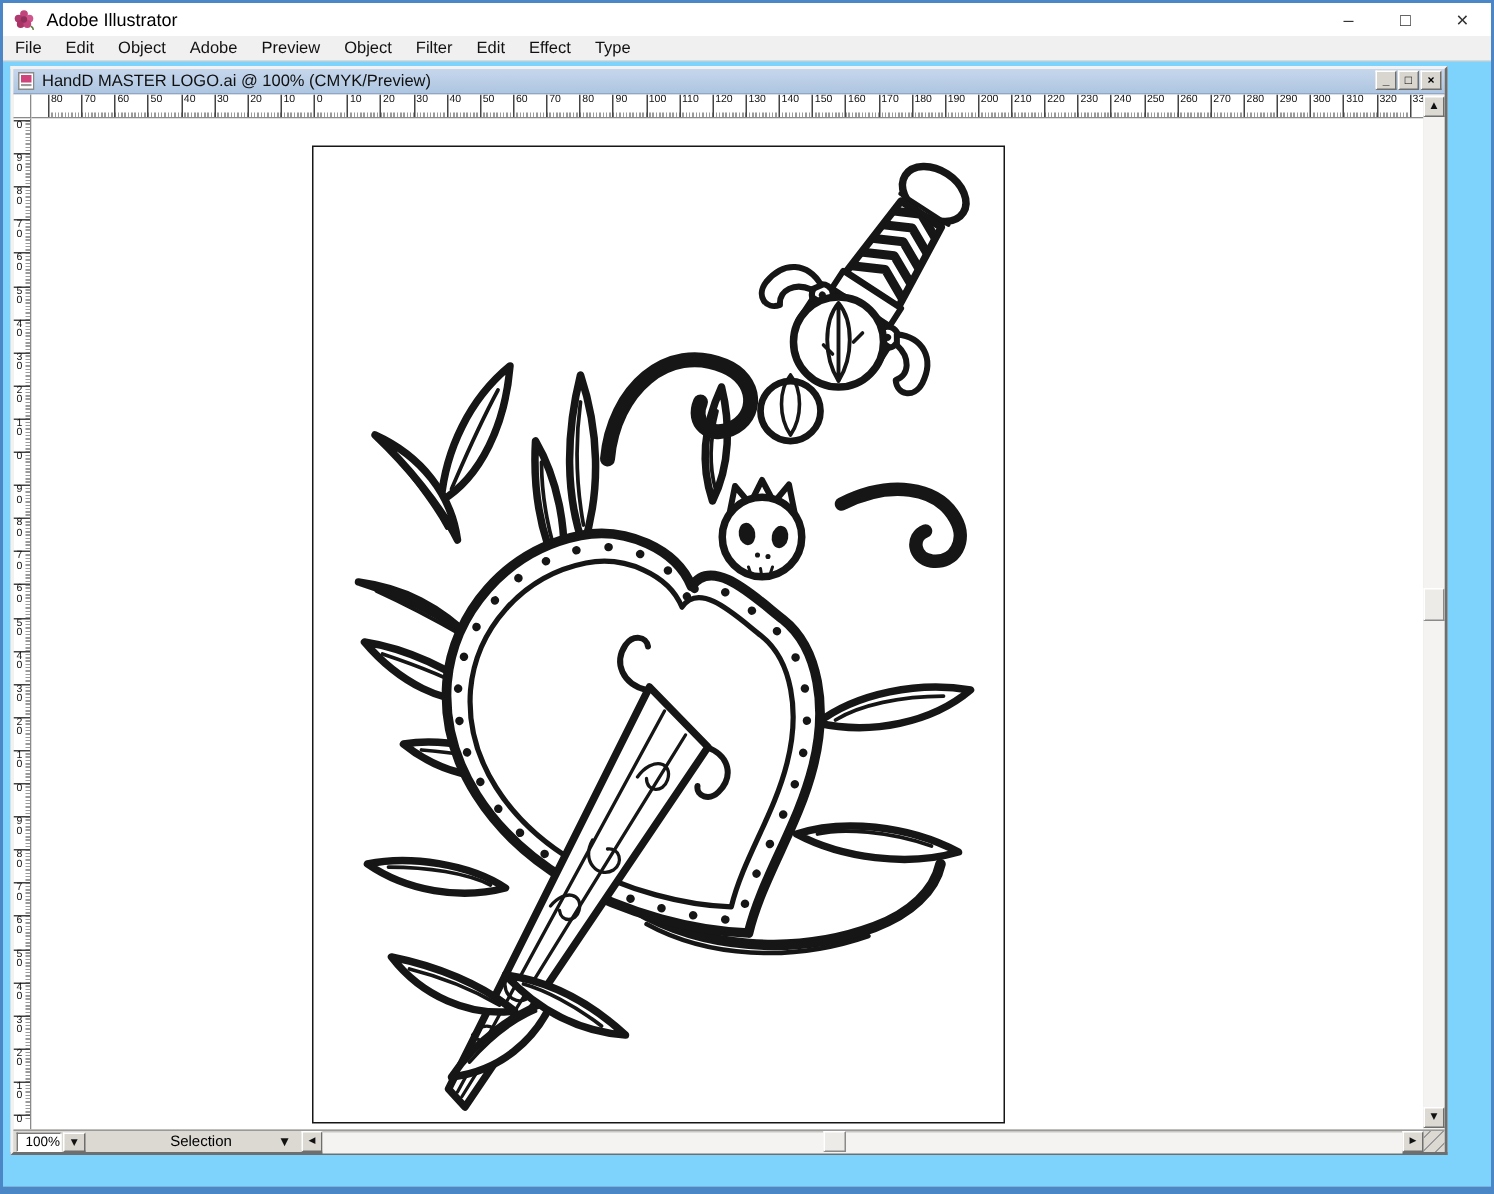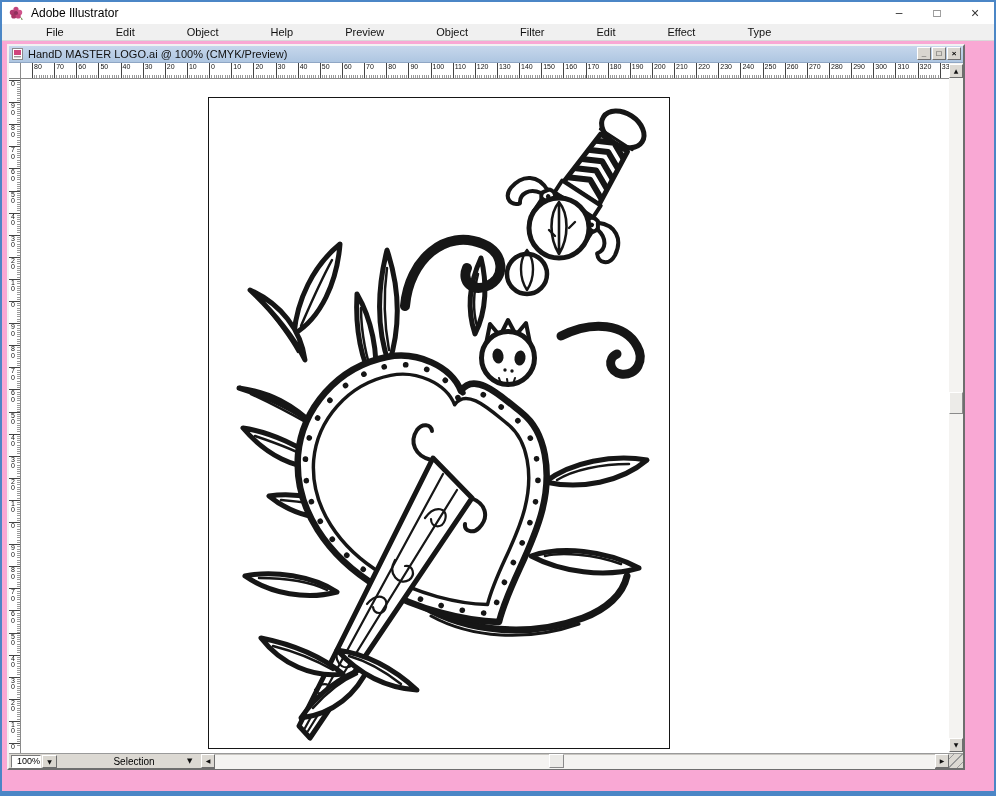--- a/index.html
+++ b/index.html
@@ -13,24 +13,24 @@
   .app-icon{width:14px;height:14px;margin-left:7px;flex:0 0 auto;}
   .app-title{font-size:12px;color:#000;margin-left:8px;}
   .win-controls{position:absolute;right:0;top:0;height:22px;display:flex;}
   .win-btn{width:38px;height:22px;display:flex;align-items:center;justify-content:center;
     font-size:12px;color:#333;cursor:default;}
   .win-btn.close{font-size:14px;}
 
   
   .menubar{position:absolute;left:0;top:22px;right:0;height:17px;background:#f0f0f0;
     display:flex;align-items:center;border-bottom:1px solid #d9d9d9;box-sizing:border-box;}
-  .menu-item{font-size:11px;color:#111;padding:0 8px;line-height:16px;margin-left:36px;}
-
-  
-  .mdi{position:absolute;left:0;top:39px;right:0;bottom:0;background:#f9a8d4;}
+  .menu-item{font-size:11px;color:#111;padding:0 8px;line-height:16px;}
+
+  
+  .mdi{position:absolute;left:0;top:39px;right:0;bottom:0;background:#7dd3fc;}
 
   
   .doc{position:absolute;left:5px;top:3px;width:958px;height:726px;background:#dbd8d2;
     border:2px solid;border-color:#f2f2f2 #6e6e6e #6e6e6e #f2f2f2;box-sizing:border-box;}
   .doc-titlebar{position:absolute;left:0;top:0;right:0;height:17px;
     background:linear-gradient(#c6d7ec,#aec6e1);border-bottom:1px solid #8fa6c4;
     display:flex;align-items:center;box-sizing:border-box;}
   .doc-icon{width:11px;height:12px;margin-left:3px;flex:0 0 auto;}
   .doc-title{font-size:11px;color:#101010;margin-left:5px;white-space:nowrap;}
   .doc-controls{position:absolute;right:2px;top:1px;display:flex;gap:1px;}
@@ -113,21 +113,21 @@
       <span class="win-btn">–</span>
       <span class="win-btn">□</span>
       <span class="win-btn close">×</span>
     </div>
   </div>
 
   <div class="menubar">
       <span class="menu-item">File</span>
       <span class="menu-item">Edit</span>
       <span class="menu-item">Object</span>
-      <span class="menu-item">Help</span>
+      <span class="menu-item">Adobe</span>
       <span class="menu-item">Preview</span>
       <span class="menu-item">Object</span>
       <span class="menu-item">Filter</span>
       <span class="menu-item">Edit</span>
       <span class="menu-item">Effect</span>
       <span class="menu-item">Type</span>
     </div>
 
   <div class="mdi">
 

